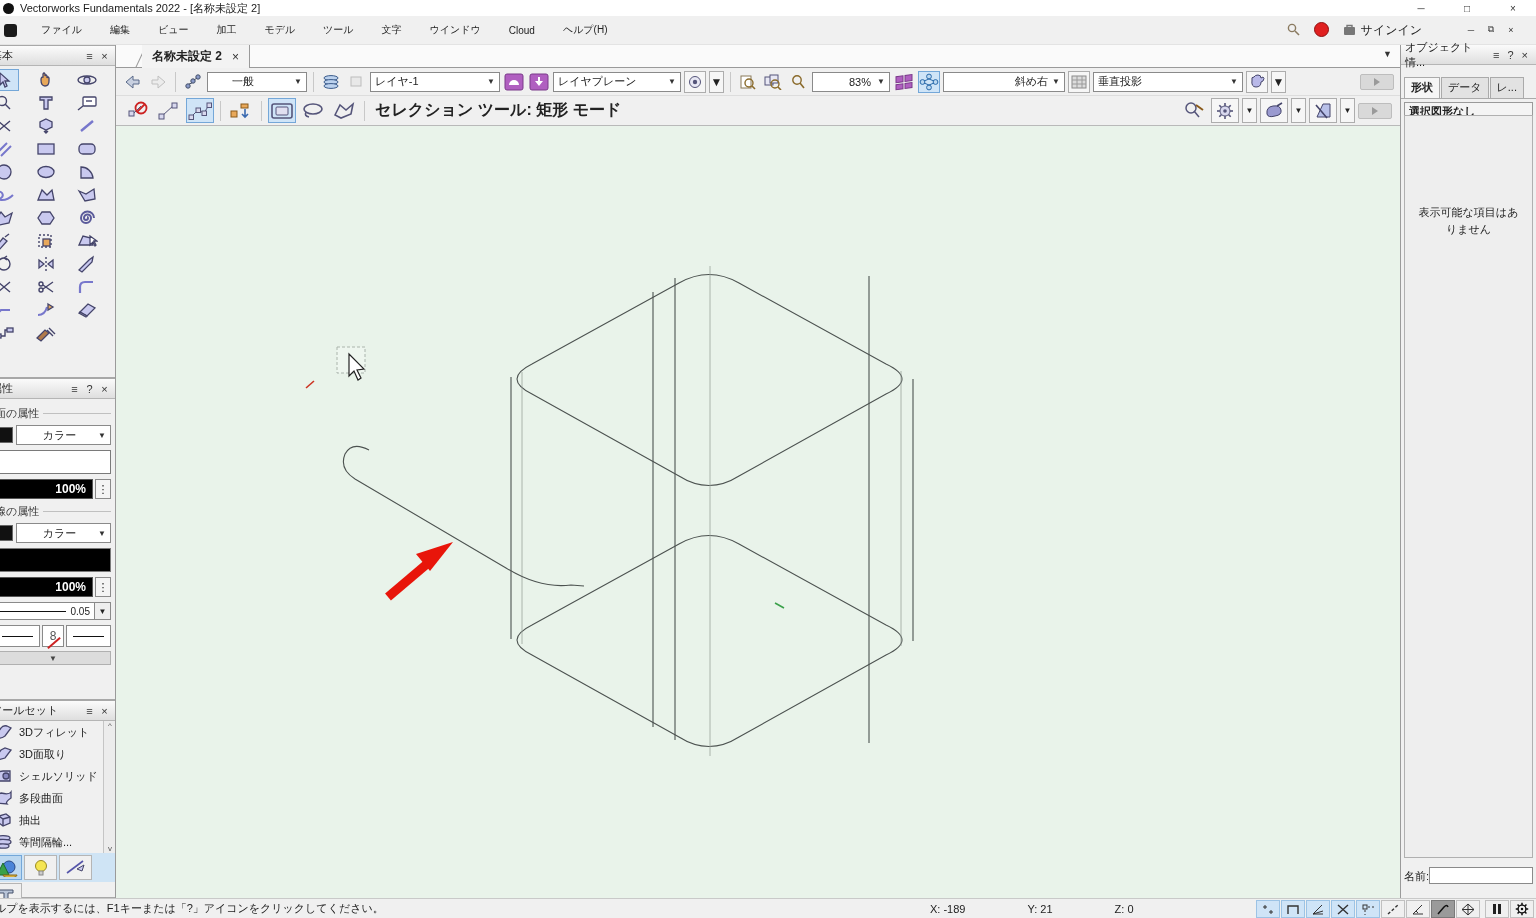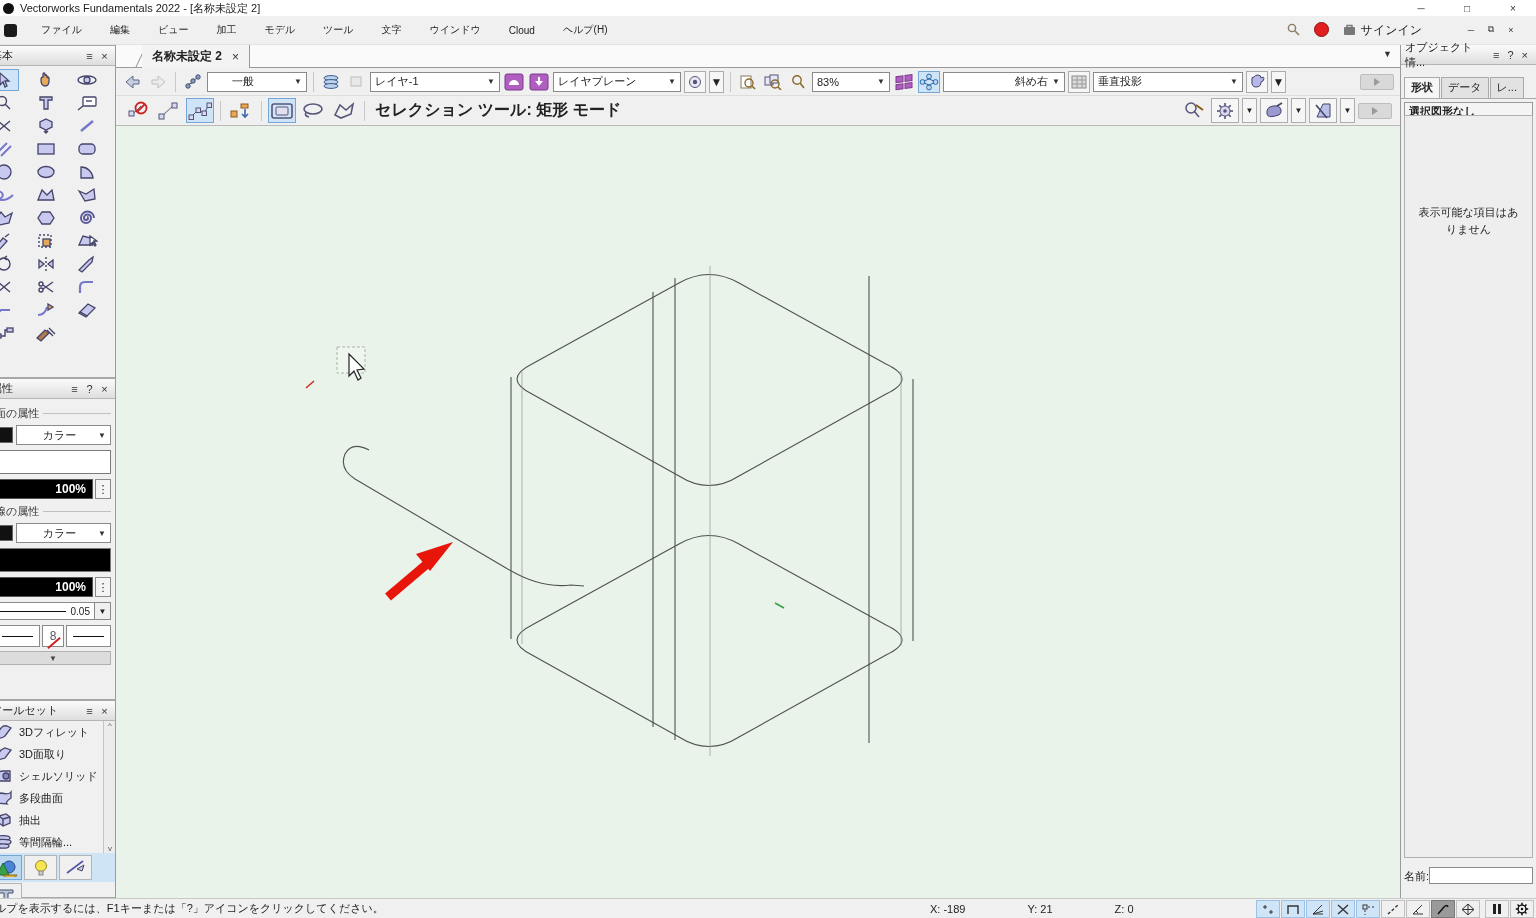--- a/index.html
+++ b/index.html
@@ -639,21 +639,21 @@
               <line x1="14" y1="13" x2="17" y2="16" stroke="#8a6a2a" stroke-width="1.6"></line>
             </svg>
         </span>
         <span class="vb-btn">
           <svg width="16" height="16" viewBox="0 0 16 16">
               <circle cx="7" cy="6" r="4.2" fill="none" stroke="#8a6a2a" stroke-width="1.4"></circle>
               <line x1="10" y1="9" x2="14" y2="14" stroke="#8a6a2a" stroke-width="1.6"></line>
             </svg>
         </span>
         <span class="vb-combo" style="width:78px;">
-          <span class="cv" style="text-align:left;">83%</span>
+          <span class="cv" style="text-align:left;margin-left:32px;">83%</span>
           <span class="arr">▼</span>
         </span>
         <span class="vb-btn">
           <svg width="20" height="18" viewBox="0 0 20 18">
               <g transform="skewY(-8)">
                 <rect x="2" y="4" width="7" height="6" fill="#b05fc0" stroke="#7a3a8a"></rect>
                 <rect x="11" y="4" width="7" height="6" fill="#b05fc0" stroke="#7a3a8a"></rect>
                 <rect x="2" y="12" width="7" height="5" fill="#b05fc0" stroke="#7a3a8a"></rect>
                 <rect x="11" y="12" width="7" height="5" fill="#b05fc0" stroke="#7a3a8a"></rect>
               </g>

